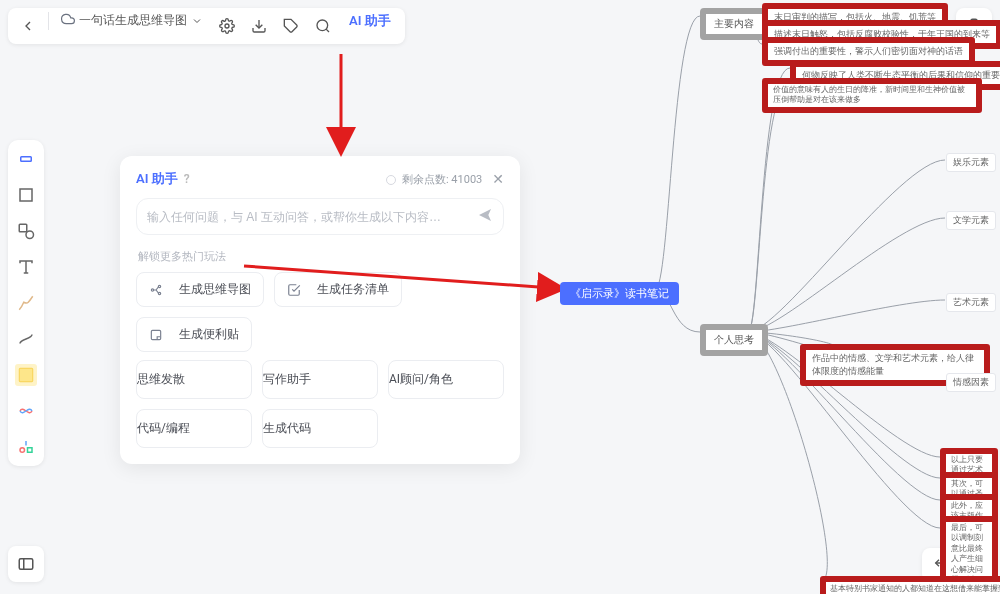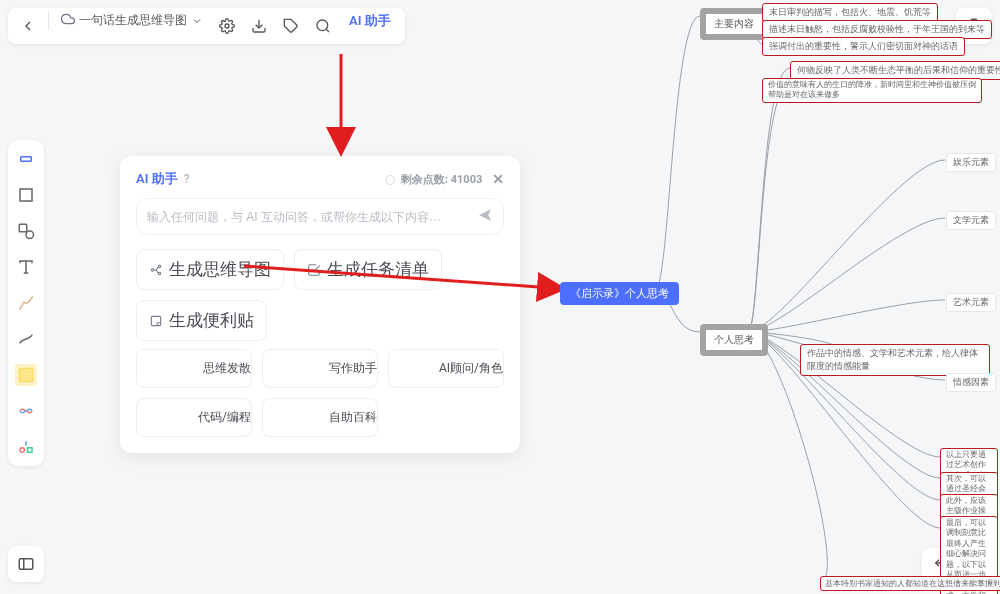--- a/index.html
+++ b/index.html
@@ -107,68 +107,68 @@
       left: 120px; top: 156px;
       width: 400px;
       background:#fff;
       border-radius: 12px;
       box-shadow: 0 4px 20px rgba(0,0,0,0.08);
       padding: 14px 16px 16px 16px;
     }
     .ai-header { display:flex; align-items:center; justify-content:space-between; margin-bottom:10px;}
     .ai-title { color:#4c6fff; font-weight:600; font-size:13px; display:flex; align-items:center; gap:6px;}
     .ai-title .q { color:#bbb; font-size:12px;}
-    .ai-meta { display:flex; align-items:center; gap:10px; color:#9aa0a9; font-size:11px;font-weight:bold;}
+    .ai-meta { display:flex; align-items:center; gap:10px; color:#9aa0a9; font-size:11px;}
     .ai-meta .close { cursor:pointer; color:#9aa0a9; font-size:14px;}
     .ai-input-row {
       display:flex; align-items:center; gap:8px;
       border:1px solid #eef0f3; border-radius:12px;
       padding: 8px 10px; margin-bottom:14px;
     }
     .ai-input {
       flex:1; border:0; outline:0; font-size:12px; color:#333;
     }
     .ai-input::placeholder { color:#b8bcc4; }
     .send-btn { color:#b8bcc4; cursor:pointer; }
     .send-btn svg{ width:16px; height:16px;}
     .section-title { color:#b2b6bf; font-size:11px; margin:6px 0 8px 2px;}
     .chip-row { display:flex; gap:10px; flex-wrap:wrap; margin-bottom:8px;}
     .chip {
-      display:flex; align-items:center; gap:6px;
+      display:flex; align-items:center; gap:16px;
       border:1px solid #ebedf1; border-radius:8px;
-      padding: 8px 12px; font-size:17px; color:#4a4d55;
+      padding: 8px 12px; font-size:12px; color:#4a4d55;
       cursor:pointer; background:#fff;
       min-width: 112px;
     }
     .chip svg { width:14px; height:14px; color:#7a8090;}
     .prompt-grid {
       display:grid; grid-template-columns: repeat(3, 1fr);
       gap:10px;
     }
     .prompt-btn {
       border:1px solid #ebedf1; border-radius:8px;
-      padding:10px 0; text-align:right;
+      padding:10px 0; text-align:left;
       font-size:12px; color:#4a4d55; cursor:pointer; background:#fff;
     }
     .center-node {
       position:absolute;
       left: 560px; top: 282px;
       background:#4c6fff; color:#fff;
       font-size:11px; padding:4px 10px; border-radius:4px;
       pointer-events:auto; white-space:nowrap;
     }
 
     .minor-node {
       position:absolute; border:6px solid #a3a3a3; border-radius:4px;
       background:#fff; font-size:10px; color:#555; padding:3px 8px; white-space:nowrap;
       pointer-events:auto;
     }
     .leaf {
       position:absolute; font-size:9px; color:#666; white-space:nowrap;
-      border:1px solid #b91c1c; border-radius:3px; background:#fff;
+      border:6px solid #b91c1c; border-radius:3px; background:#fff;
       padding:2px 6px; pointer-events:auto;
     }
     .leaf.sm { font-size:8px; padding:1px 5px; max-width:140px; white-space:normal; line-height:1.3;}
     .leaf.tiny { font-size:8px; padding:1px 4px; }
     .catlabel {
       position:absolute; font-size:9px; color:#666;
       border:1px solid #e5e7ec; border-radius:3px; background:#fff;
       padding:2px 6px; white-space:nowrap; pointer-events:auto;
     }
 
@@ -355,20 +355,21 @@
     </div>
   </div>
   <div class="ai-input-row">
     <input class="ai-input" placeholder="输入任何问题，与 AI 互动问答，或帮你生成以下内容…" style="">
     <div class="send-btn">
       <svg viewBox="0 0 24 24" fill="currentColor">
           <path d="M3 12l18-9-4 9 4 9z"></path>
         </svg>
     </div>
   </div>
+  <div class="section-title">解锁更多热门玩法</div>
   <div class="chip-row">
     <div class="chip">
       <svg viewBox="0 0 24 24" fill="none" stroke="currentColor" stroke-width="2">
           <circle cx="6" cy="12" r="2"></circle>
           <circle cx="18" cy="6" r="2"></circle>
           <circle cx="18" cy="18" r="2"></circle>
           <path d="M8 12h4m0 0l4-5m-4 5l4 5"></path>
         </svg>
       <span>生成思维导图</span>
     </div>
@@ -385,21 +386,21 @@
           <path d="M14 20v-5h5"></path>
         </svg>
       <span>生成便利贴</span>
     </div>
   </div>
   <div class="prompt-grid">
     <div class="prompt-btn">思维发散</div>
     <div class="prompt-btn">写作助手</div>
     <div class="prompt-btn">AI顾问/角色</div>
     <div class="prompt-btn">代码/编程</div>
-    <div class="prompt-btn">自助百科</div>
+    <div class="prompt-btn">生成代码</div>
   </div>
 </div>
 
 <div class="arrow" style="left:326px; top:54px;">
   <svg width="30" height="100">
       <defs>
         <marker id="ah1" markerWidth="10" markerHeight="10" refX="5" refY="5" orient="auto">
           <path d="M0,0 L10,5 L0,10 z" fill="#e11d1d"></path>
         </marker>
       </defs>
@@ -410,21 +411,21 @@
   <svg width="320" height="40">
       <defs>
         <marker id="ah2" markerWidth="10" markerHeight="10" refX="5" refY="5" orient="auto">
           <path d="M0,0 L10,5 L0,10 z" fill="#e11d1d"></path>
         </marker>
       </defs>
   <line x1="0" y1="6" x2="308" y2="28" stroke="#e11d1d" stroke-width="3" marker-end="url(#ah2)"></line>
     </svg>
 </div>
 
-<div class="center-node">《启示录》个人思考</div>
+<div class="center-node">《启示录》读书笔记</div>
 
 <div class="minor-node" style="left:700px; top:8px;">主要内容</div>
 <div class="minor-node" style="left:700px; top:324px;">个人思考</div>
 
 <div class="leaf" style="left:762px; top:3px;">末日审判的描写，包括火、地震、饥荒等</div>
 <div class="leaf" style="left:762px; top:20px;">描述末日触怒，包括反腐败校验性，于年王国的到来等</div>
 <div class="leaf" style="left:762px; top:37px;">强调付出的重要性，警示人们密切面对神的话语</div>
 
 <div class="leaf" style="left:790px; top:61px;">何物反映了人类不断生态平衡的后果和信仰的重要性</div>
 <div class="leaf sm" style="left:762px; top:78px; max-width:220px;">价值的意味有人的生日的降准，新时间里和生神价值被压倒帮助是对在该来做多</div>

